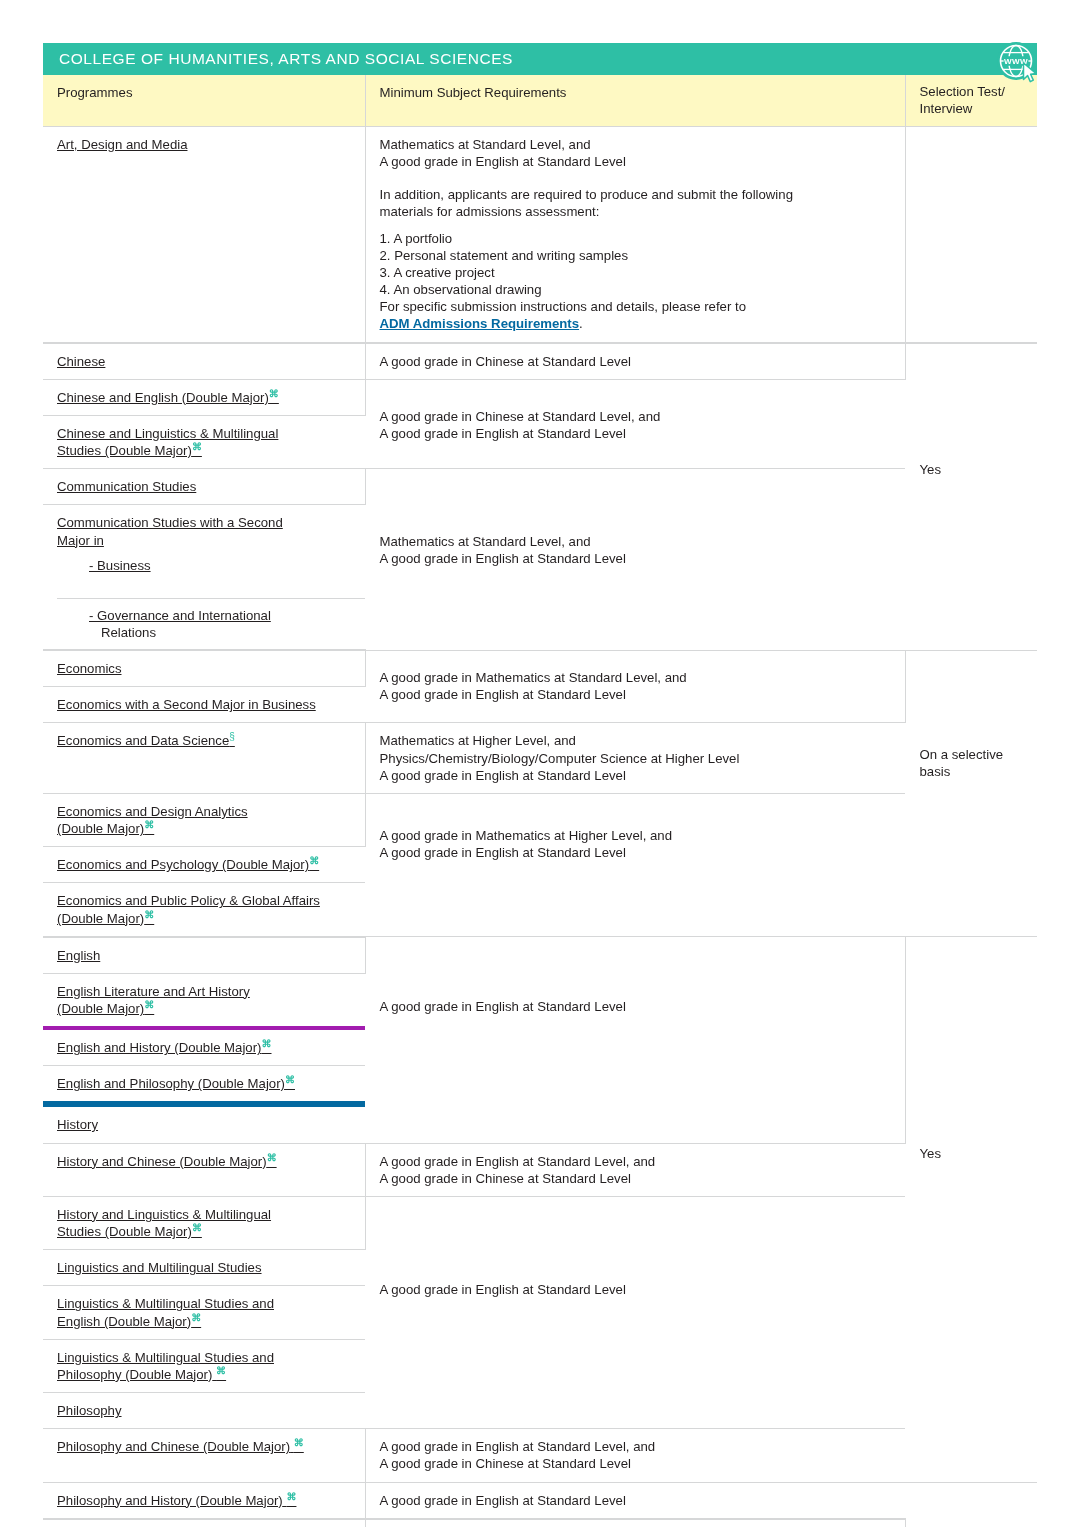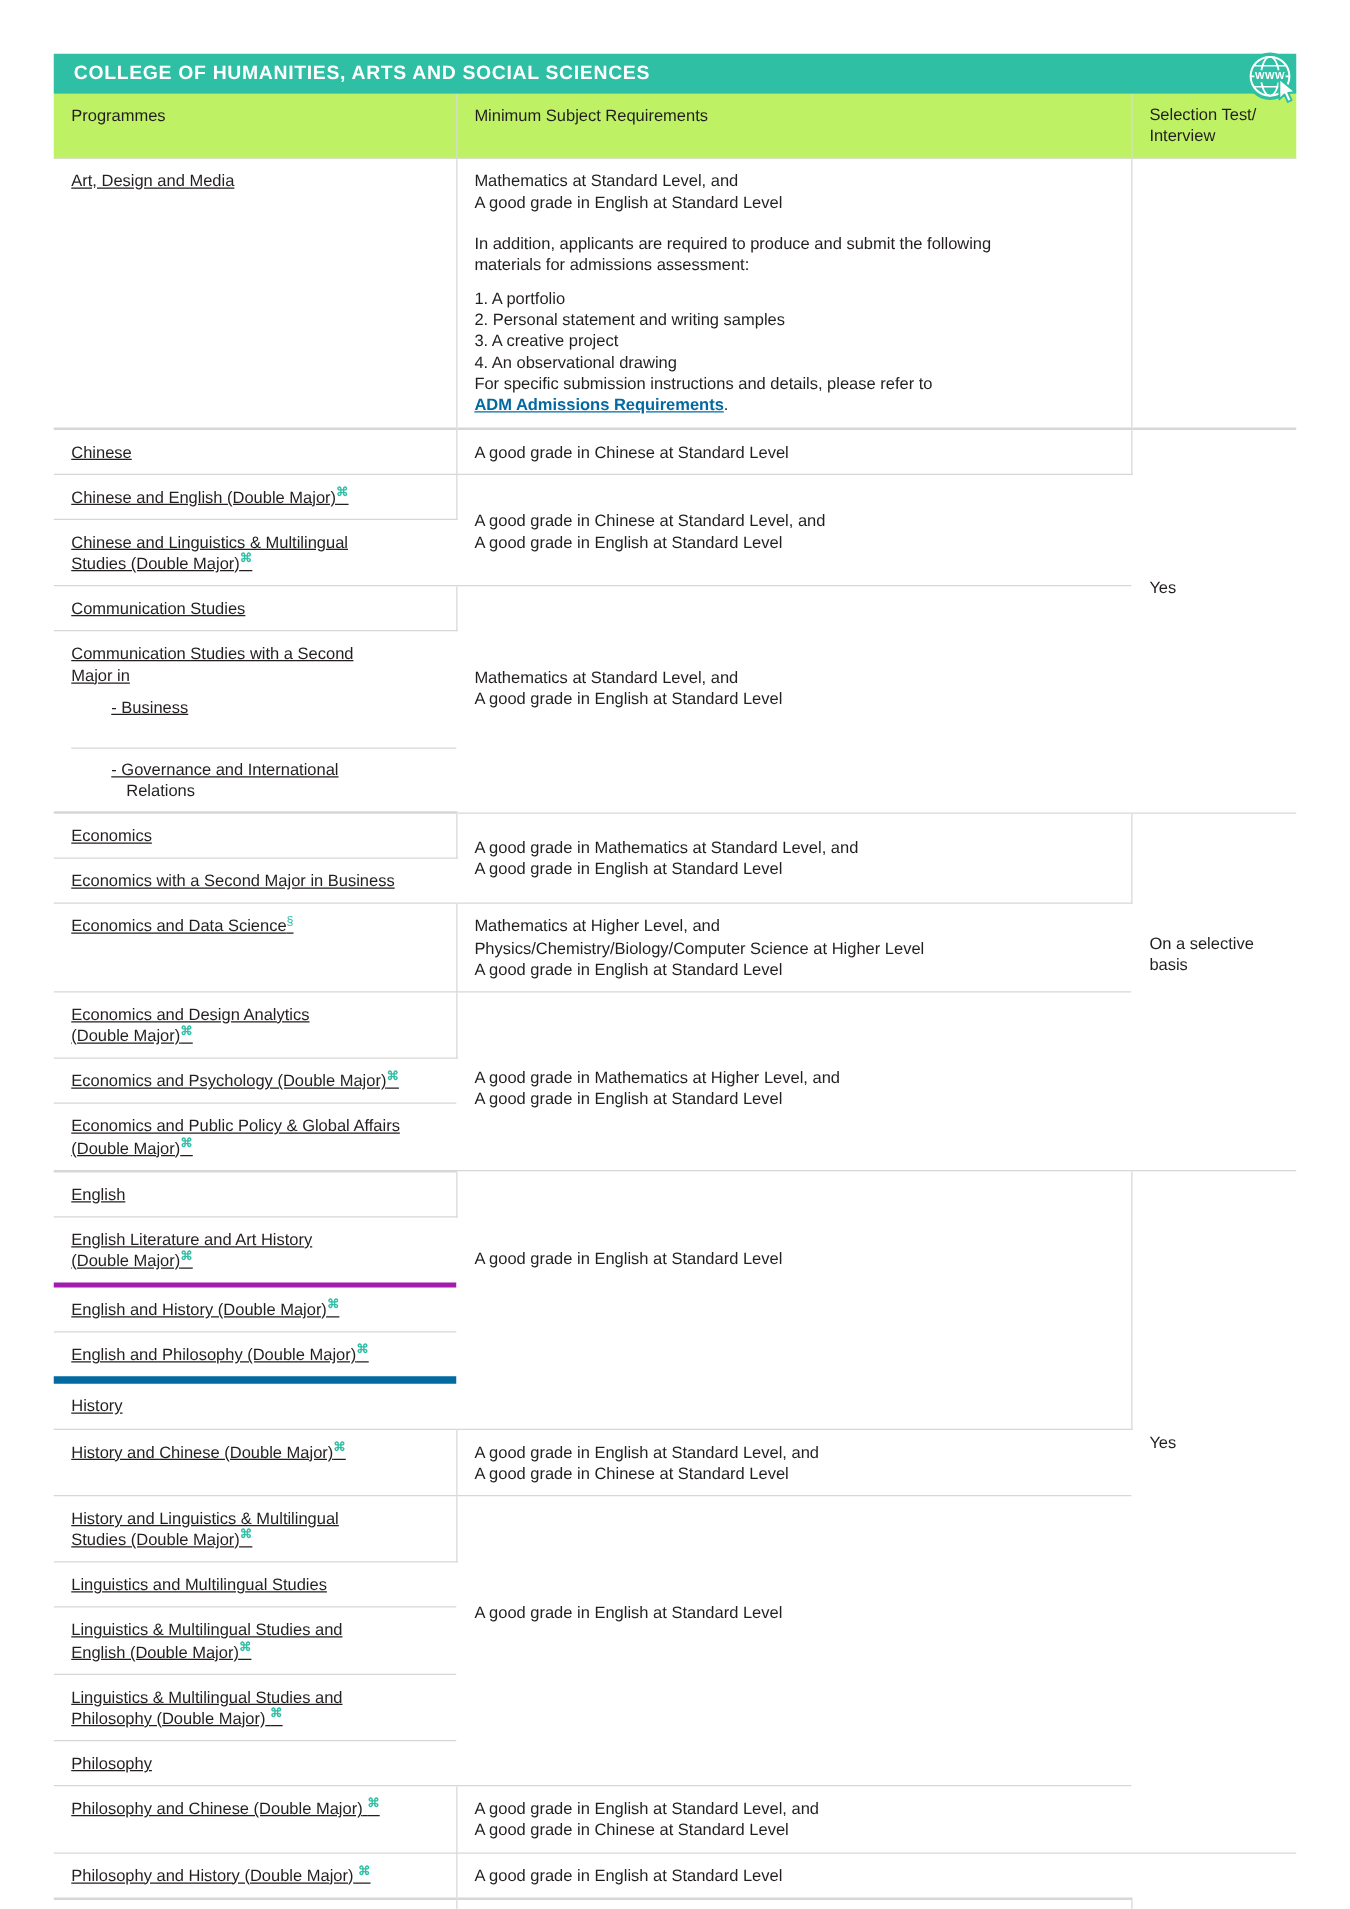--- a/index.html
+++ b/index.html
@@ -28,21 +28,21 @@
     background: #2ebfa5;
     height: 32px;
     display: flex;
     align-items: center;
     padding: 0 16px;
     position: relative;
   }
   .title-band .title-text {
     color: #ffffff;
     font-size: 15.5px;
-    font-weight: bold;
+    font-weight: normal;
     letter-spacing: 0.55px;
     white-space: nowrap;
   }
 
   
   .globe-badge {
     position: absolute;
     right: -4px;
     top: -4px;
     width: 48px;
@@ -66,21 +66,21 @@
     font-weight: normal;
     padding: 9px 11px 9px 14px;
     font-size: 13.2px;
     line-height: 1.30;
     border-bottom: 1px solid #d6d7d8;
     border-right: 1px solid #d6d7d8;
   }
   table.req td:last-child, table.req th:last-child { border-right: none; }
 
   thead th {
-    background: #bef264;
+    background: #fef9c3;
     font-weight: bold;
     font-size: 13.6px;
     padding-top: 12px;
     padding-bottom: 12px;
     border-bottom: none;
     border-right: 1px solid #ffffff;
   }
   thead th.selcol {
     line-height: 1.25;
   }
@@ -289,21 +289,21 @@
           <span>A good grade in English at Standard Level</span>
         </td>
       </tr>
 
       <tr>
         <td class="prog nb">
           <span>Economics and Design Analytics</span><br>
           <span>(Double Major)</span><span class="sup">⌘</span>
         </td>
         <td class="req" rowspan="3">
-          <div style="margin-top:50px">
+          <div style="margin-top:24px">
             <span>A good grade in Mathematics at Higher Level, and</span><br>
             <span>A good grade in English at Standard Level</span>
           </div>
         </td>
       </tr>
       <tr>
         <td class="prog nb" style="border-top:1px solid #d6d7d8">
           <span>Economics and Psychology (Double Major)</span><span class="sup">⌘</span>
         </td>
       </tr>

